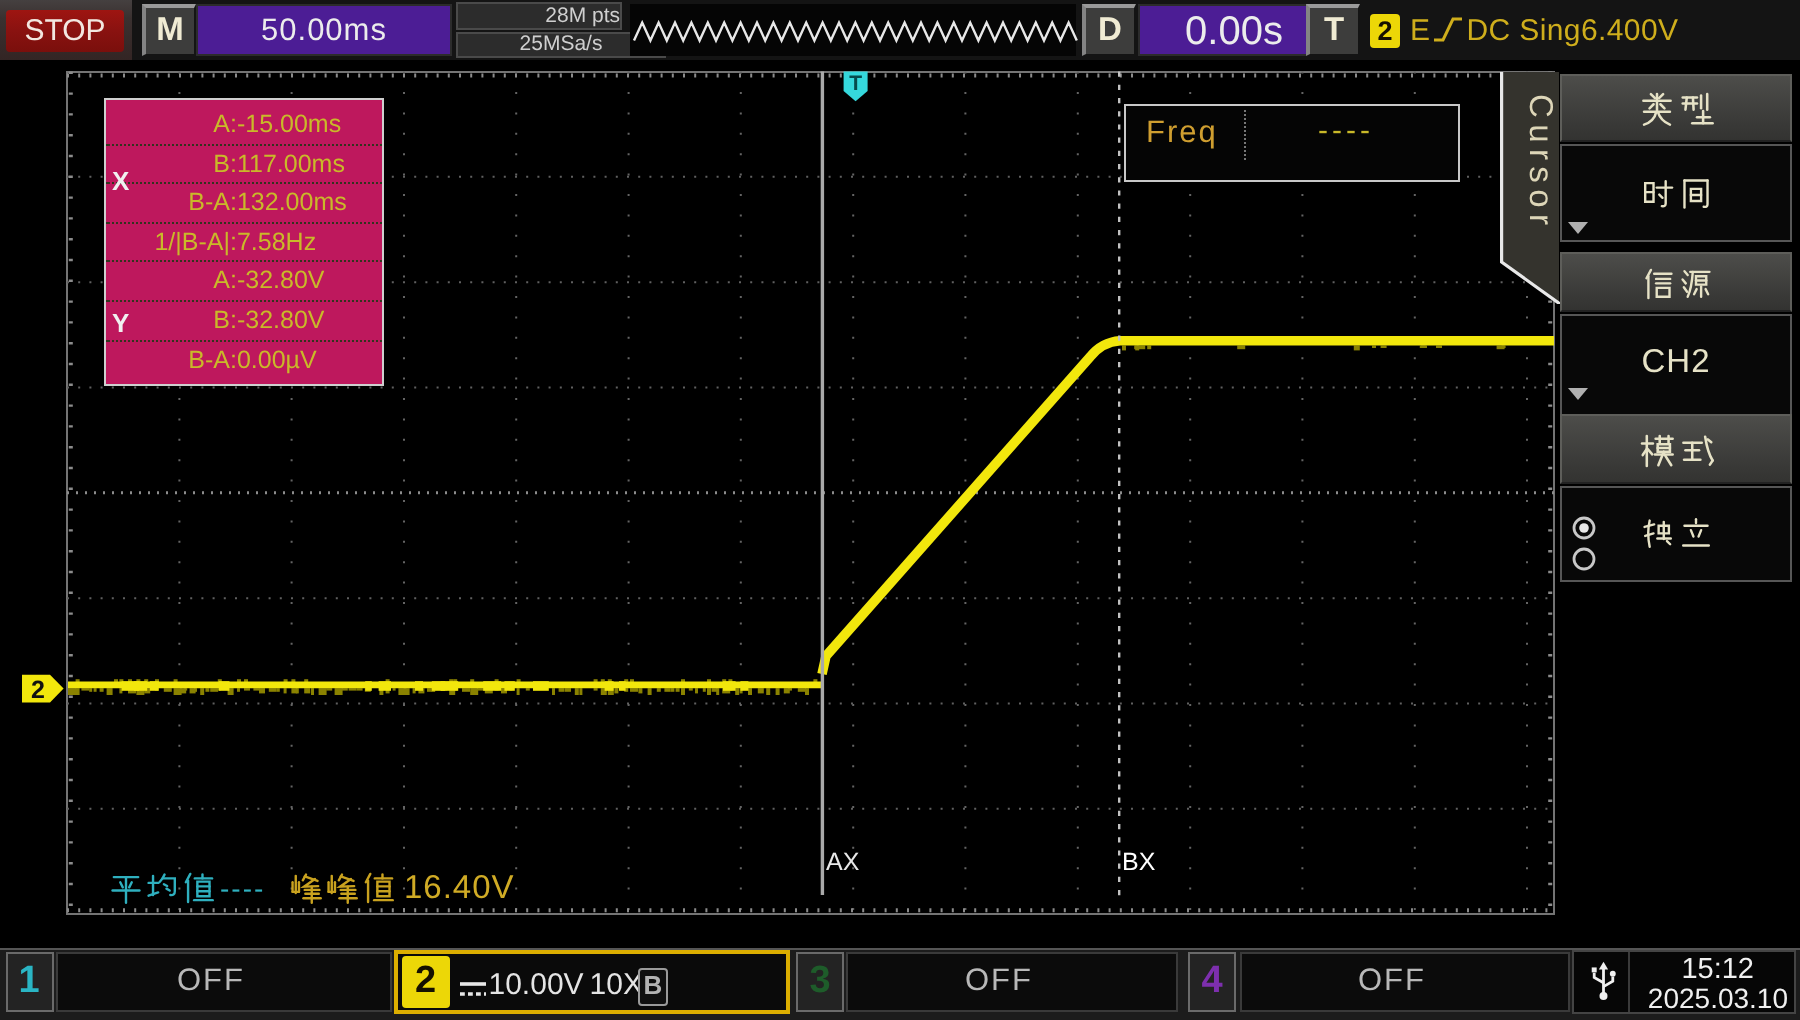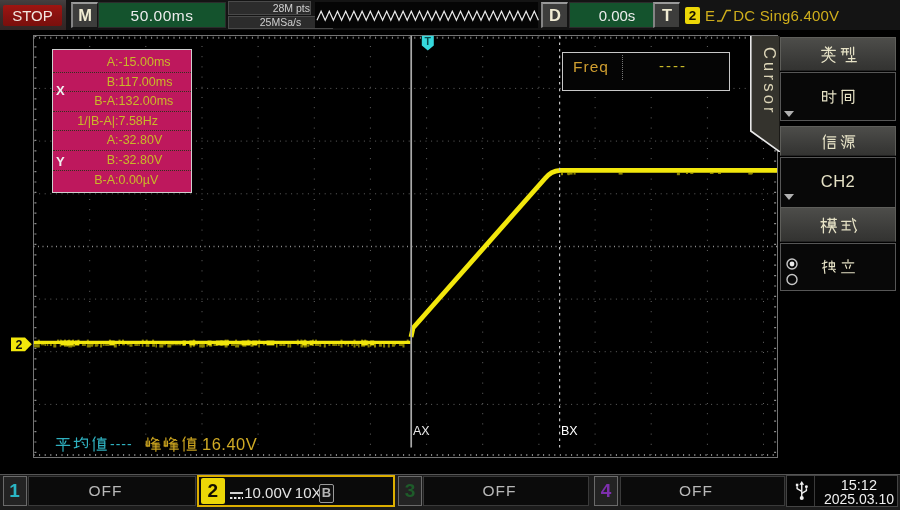--- a/index.html
+++ b/index.html
@@ -3,26 +3,26 @@
 * { margin:0; padding:0; box-sizing:border-box; }
 html,body { width:900px; height:510px; background:#000; overflow:hidden; }
 body { font-family:"Liberation Sans", sans-serif; position:relative; }
 .abs { position:absolute; }
 
 
 #topbar { left:0; top:0; width:900px; height:30px; background:#141414; }
 #tbred { left:0; top:0; width:66px; height:30px; background:linear-gradient(180deg,#454040 0%,#3a3130 30%,#332524 100%); }
 #stop { left:3px; top:4.5px; width:59px; height:21.5px; background:linear-gradient(180deg,#9e1511,#891210 50%,#7a0f0c); border-radius:2px; color:#f2e7e0; font-size:15px; text-align:center; line-height:21.5px; }
 .badge { width:27px; height:26.5px; top:1.5px; background:#3d3d3c; border-top:2px solid #9a9a9a; border-left:2px solid #848484; border-right:1.5px solid #141414; border-bottom:1.5px solid #141414; color:#f0ebd3; font-weight:bold; font-size:16.5px; text-align:center; line-height:23px; }
-.dbox { background:#14532d; border:1px solid #2c2c2c; }
+.dbox { background:#4c1d95; border:1px solid #2c2c2c; }
 #tmval { left:98px; top:2px; width:128px; height:26px; color:#ececec; font-size:15.5px; text-align:center; line-height:26px; letter-spacing:0.5px; }
 #pts  { left:228px; top:1px; width:83px; height:14px; background:#2c2c2c; border:1px solid #4a4a4a; color:#cfcfcf; font-size:10.5px; text-align:right; line-height:12px; }
 #rate { left:228px; top:15.5px; width:105px; height:13.5px; background:#2c2c2c; border:1px solid #4a4a4a; color:#cfcfcf; font-size:10.5px; text-align:center; line-height:11.5px; }
 #zigbox { left:315px; top:2px; width:223px; height:26px; background:#050505; }
-#dval { left:569px; top:2px; width:96px; height:26px; color:#ececec; font-size:15px; text-align:center; line-height:26px; }
+#dval { left:569px; top:2px; width:96px; height:26px; color:#ececec; font-size:20px; text-align:center; line-height:26px; }
 .ybadge { background:#ecd707; border-radius:2px; color:#151000; font-weight:bold; text-align:center; }
 #t2 { left:685px; top:6.5px; width:15px; height:17px; font-size:13.5px; line-height:17px; }
 #trigtxt { left:705px; top:7px; color:#cfae1c; font-size:15px; letter-spacing:0.2px; }
 
 
 #disp { left:0; top:30px; width:900px; height:440px; }
 
 
 #meas { left:52px; top:49px; width:140px; height:144px; background:#be185d; border:1px solid #cfcfcf; padding-top:3px; }
 .mr { height:19.6px; line-height:19.6px; font-size:12.5px; color:#c9b929; white-space:nowrap; border-bottom:1px dotted #33331e; }

